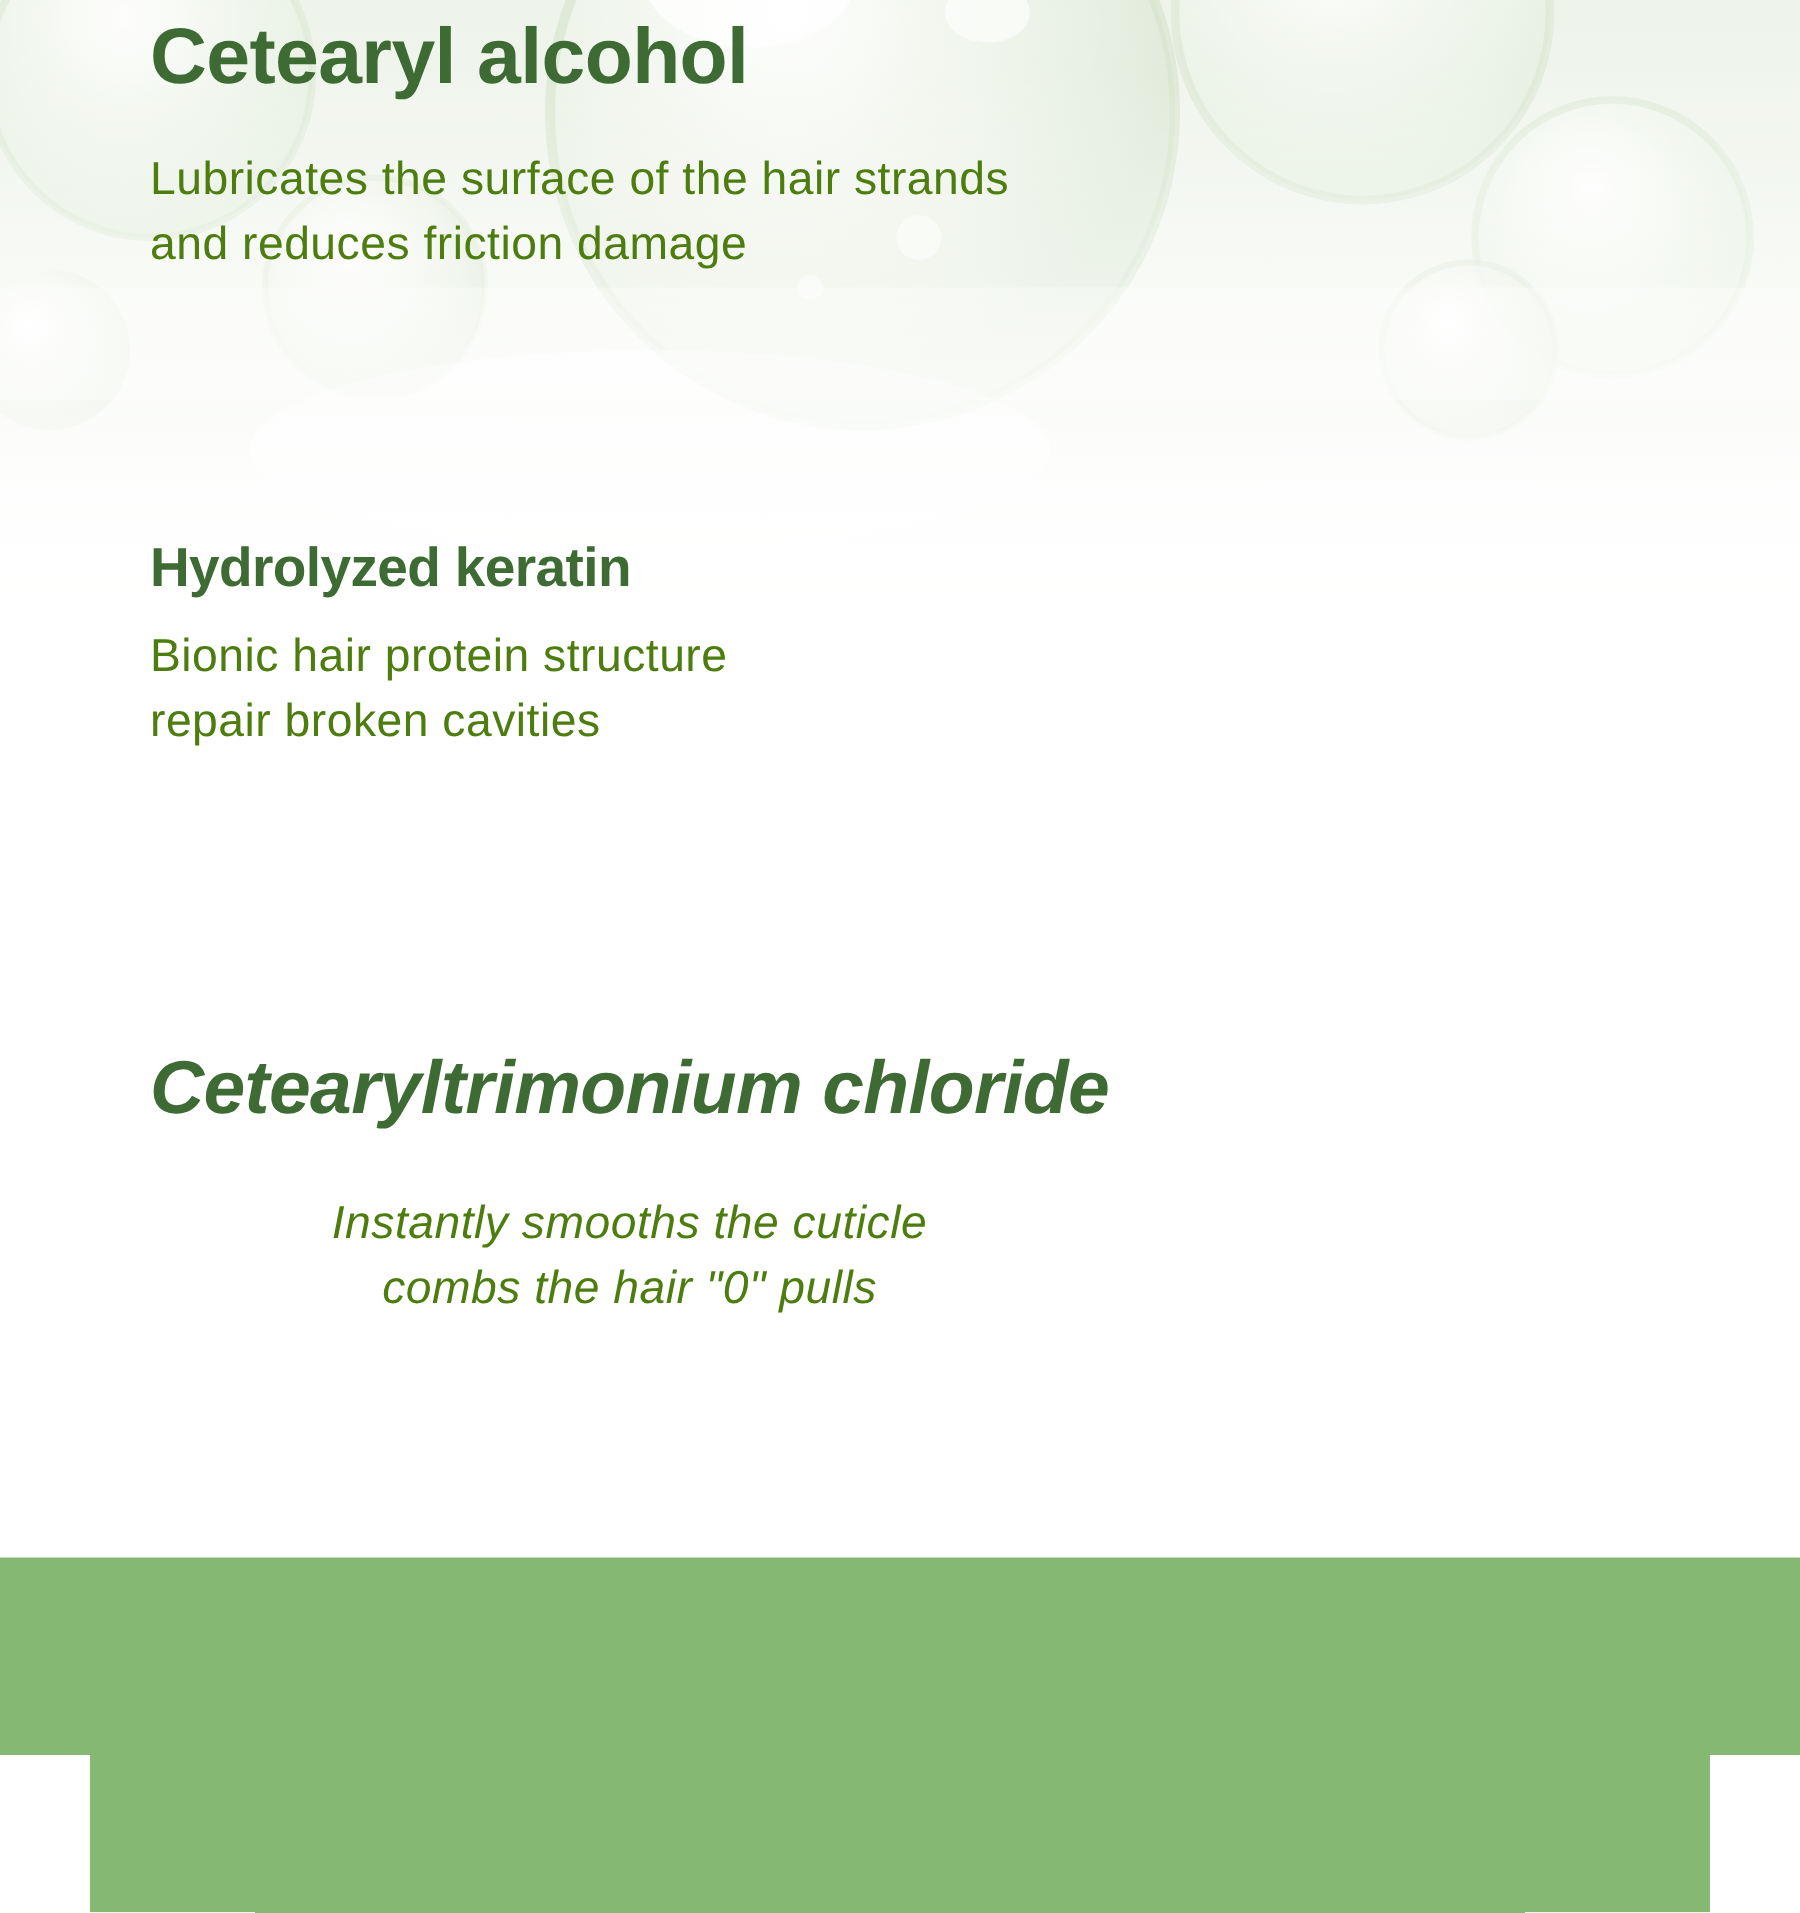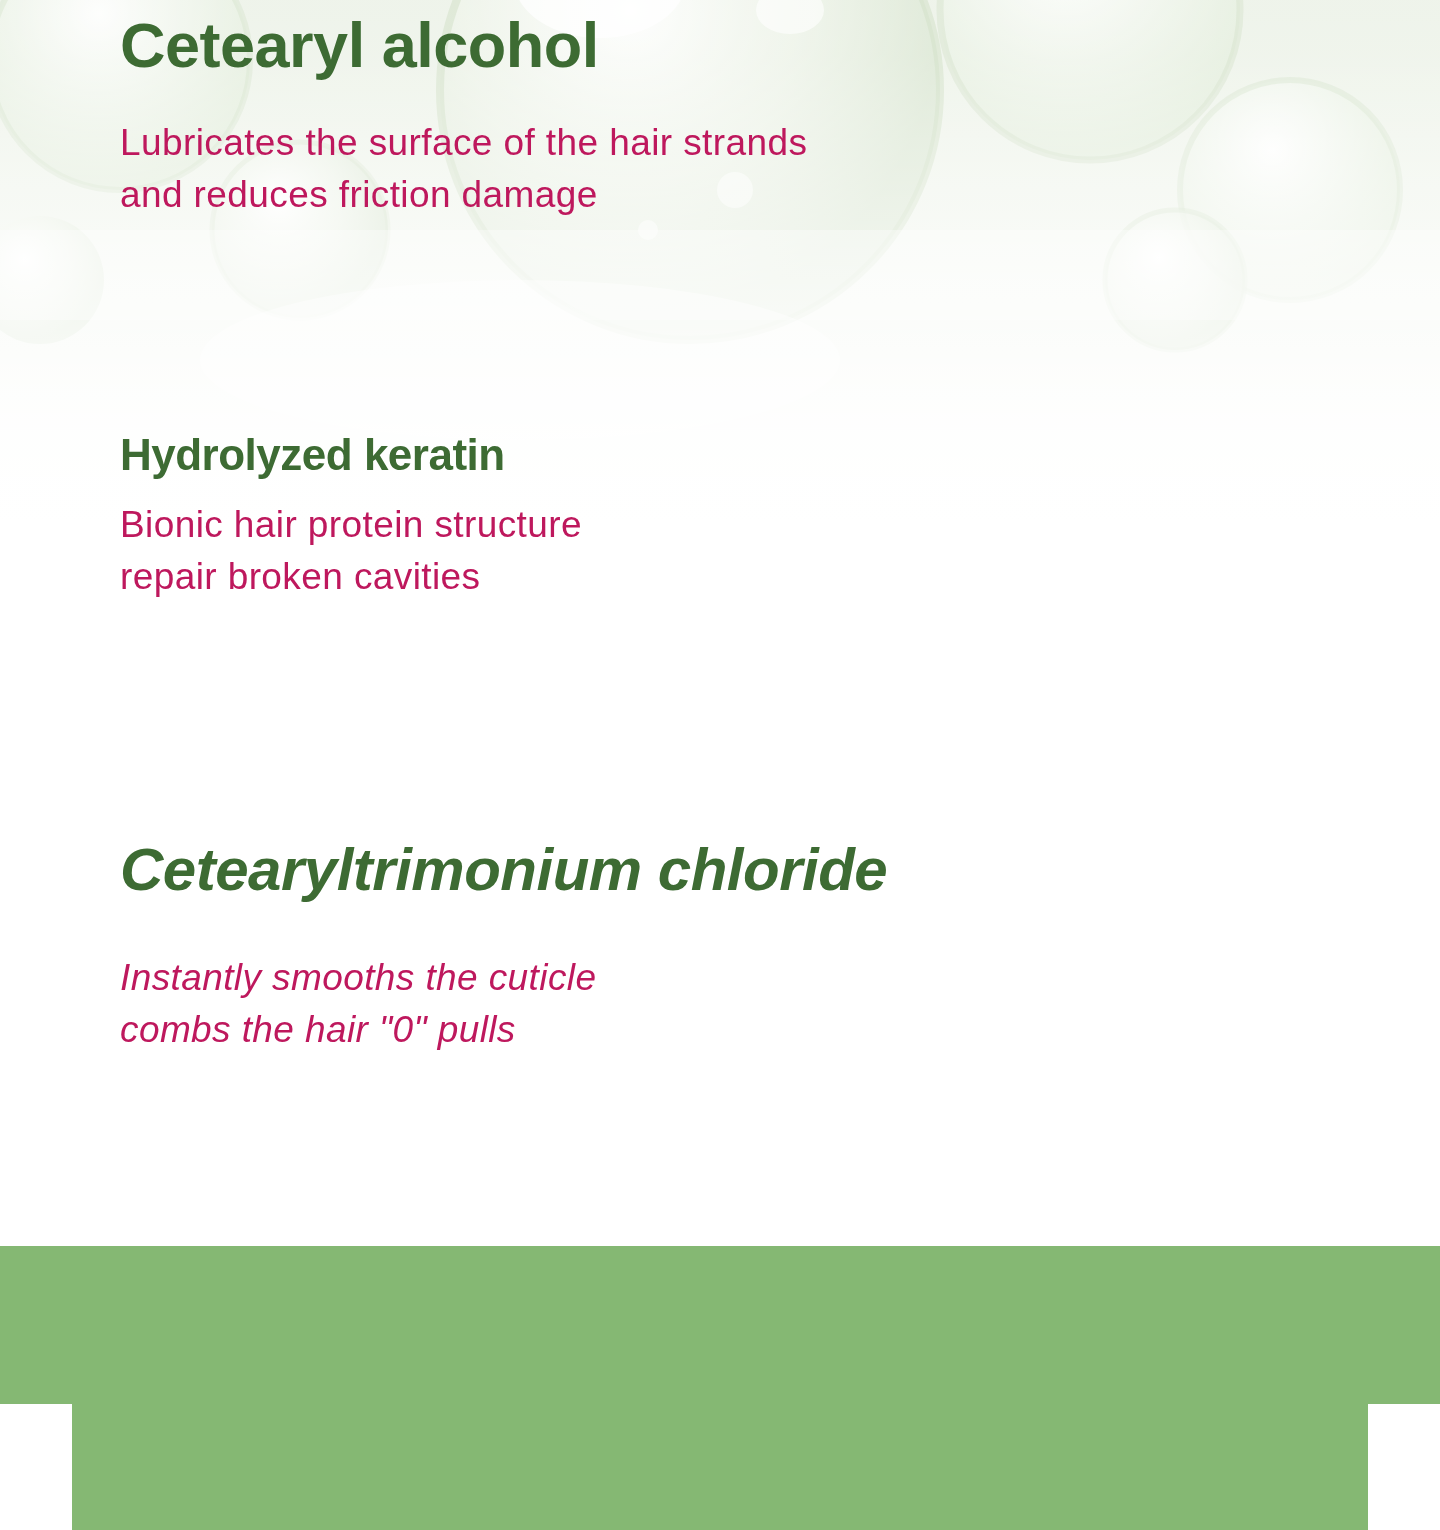--- a/index.html
+++ b/index.html
@@ -57,40 +57,40 @@
   .ing-block { position: relative; }
 
   .ing-title {
     color: #3d6b33;
     font-weight: bold;
     letter-spacing: -0.5px;
     line-height: 1.06;
   }
 
   .ing-desc {
-    color: #be185d;
+    color: #4d7c0f;
     line-height: 1.42;
     letter-spacing: 0.4px;
     white-space: pre-line;
   }
 
   
   .b1 { position: absolute; left: 120px; top: 12px; }
   .b1 .ing-title { font-size: 63px; }
   .b1 .ing-desc { font-size: 37px; margin-top: 38px; }
 
   
   .b2 { position: absolute; left: 120px; top: 432px; }
   .b2 .ing-title { font-size: 44px; }
   .b2 .ing-desc { font-size: 37px; margin-top: 20px; }
 
   
   .b3 { position: absolute; left: 120px; top: 838px; font-style: italic; }
   .b3 .ing-title { font-size: 60px; }
-  .b3 .ing-desc { font-size: 37px; margin-top: 50px; }
+  .b3 .ing-desc { font-size: 37px; margin-top: 50px; text-align: center; }
 
   
   .banner {
     position: absolute;
     left: 0;
     top: 1246px;
     width: 1440px;
     height: 284px;
     z-index: 4;
   }

